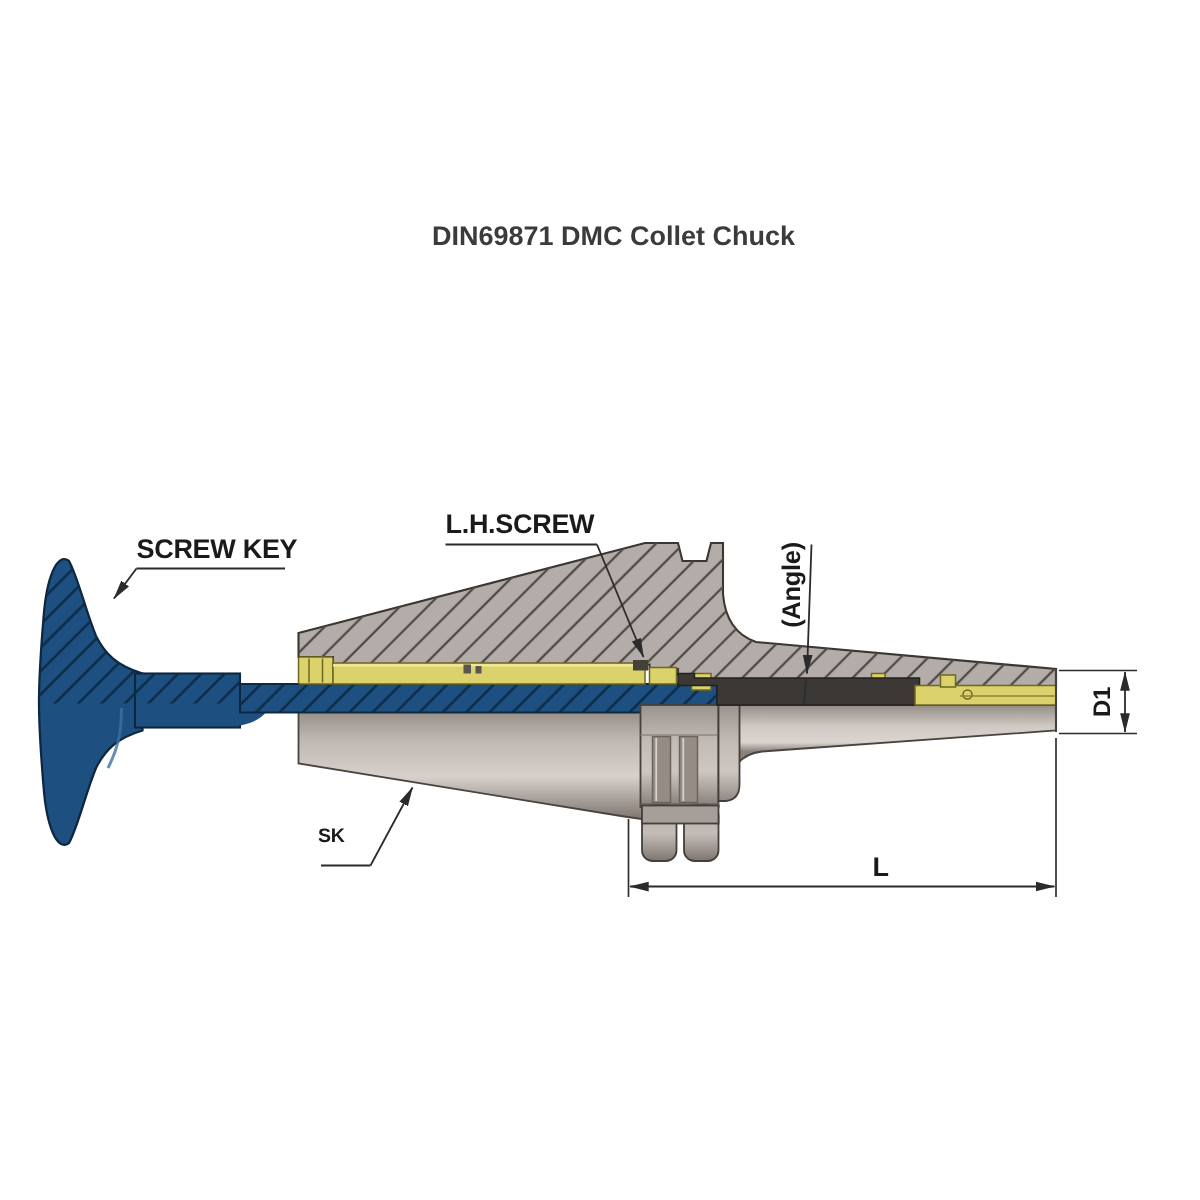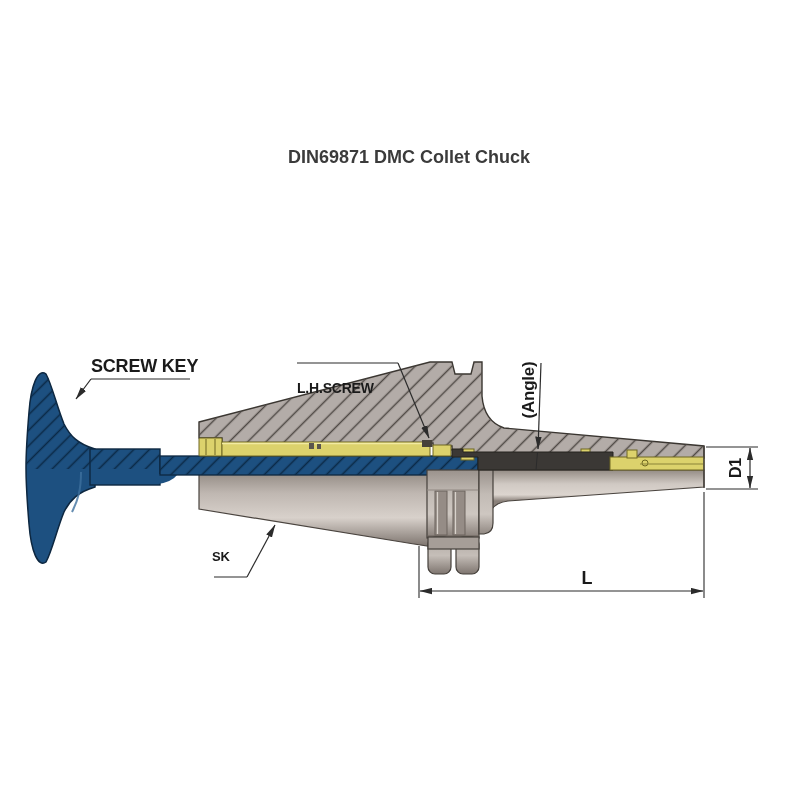--- a/index.html
+++ b/index.html
@@ -4,21 +4,21 @@
 <style>
   html,body{margin:0;padding:0;background:#ffffff;}
   #stage{position:relative;width:776px;height:800px;background:#ffffff;overflow:hidden;
          font-family:"Liberation Sans", sans-serif;}
   #drawing{position:absolute;left:0;top:0;}
   .lbl{position:absolute;line-height:1;white-space:nowrap;color:#1a1a1a;
        font-weight:bold;letter-spacing:-0.2px;}
   .title{position:absolute;top:147px;left:409px;transform:translateX(-50%);
          font-size:18px;font-weight:600;color:#3b3b3b;letter-spacing:0px;}
   .lbl-allen{top:357px;left:91px;font-size:18px;}
-  .lbl-screw{top:340px;left:297px;font-size:14px;margin-top:41px;}
+  .lbl-screw{top:340px;left:297px;font-size:18px;}
   .lbl-sk{top:550px;left:212px;font-size:13px;}
   .lbl-l{top:569px;left:587px;transform:translateX(-50%);font-size:18px;}
   .rot{transform:translate(-50%,-50%) rotate(-90deg);transform-origin:center;}
   .lbl-angle{top:390px;left:528px;font-size:17px;}
   .lbl-d1{top:468px;left:736px;font-size:16px;}
 </style>
 </head>
 <body>
 
 <div id="stage">

